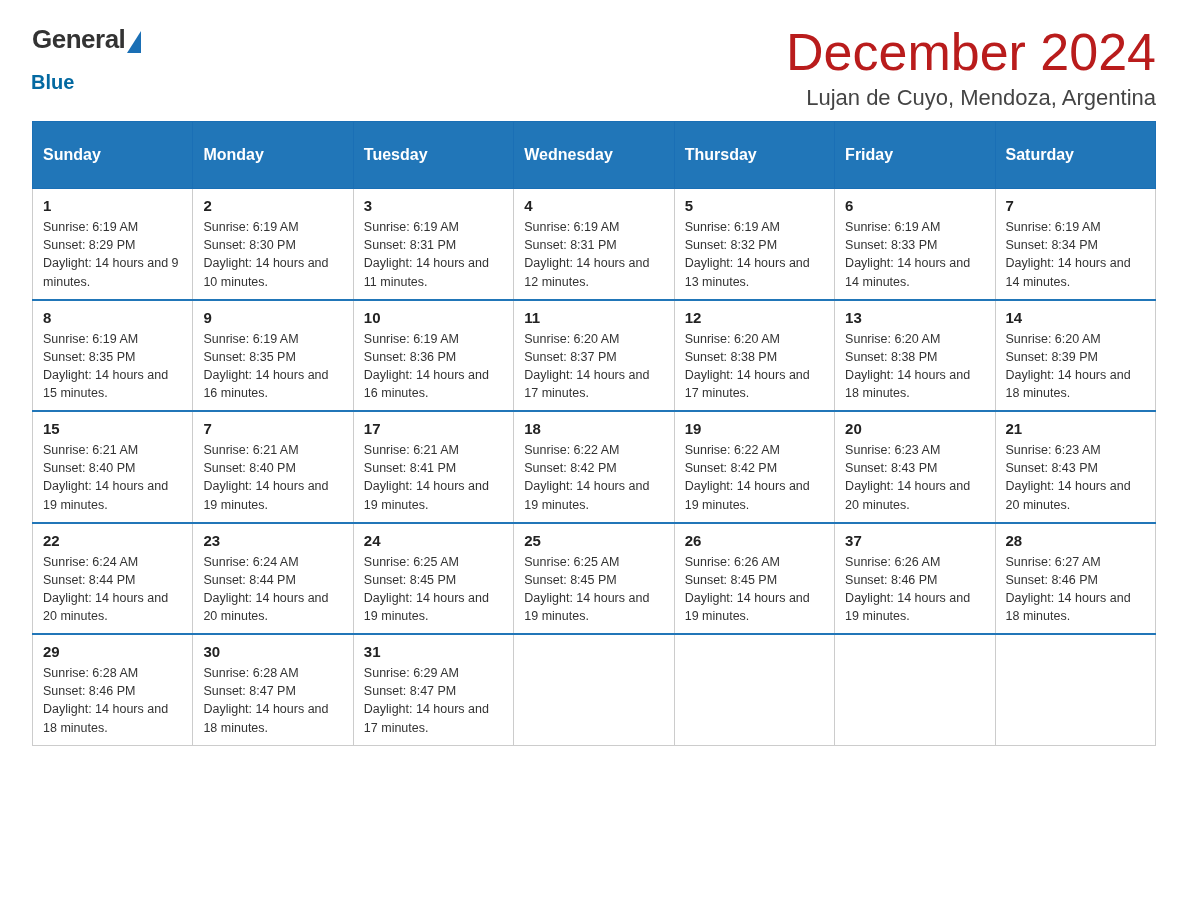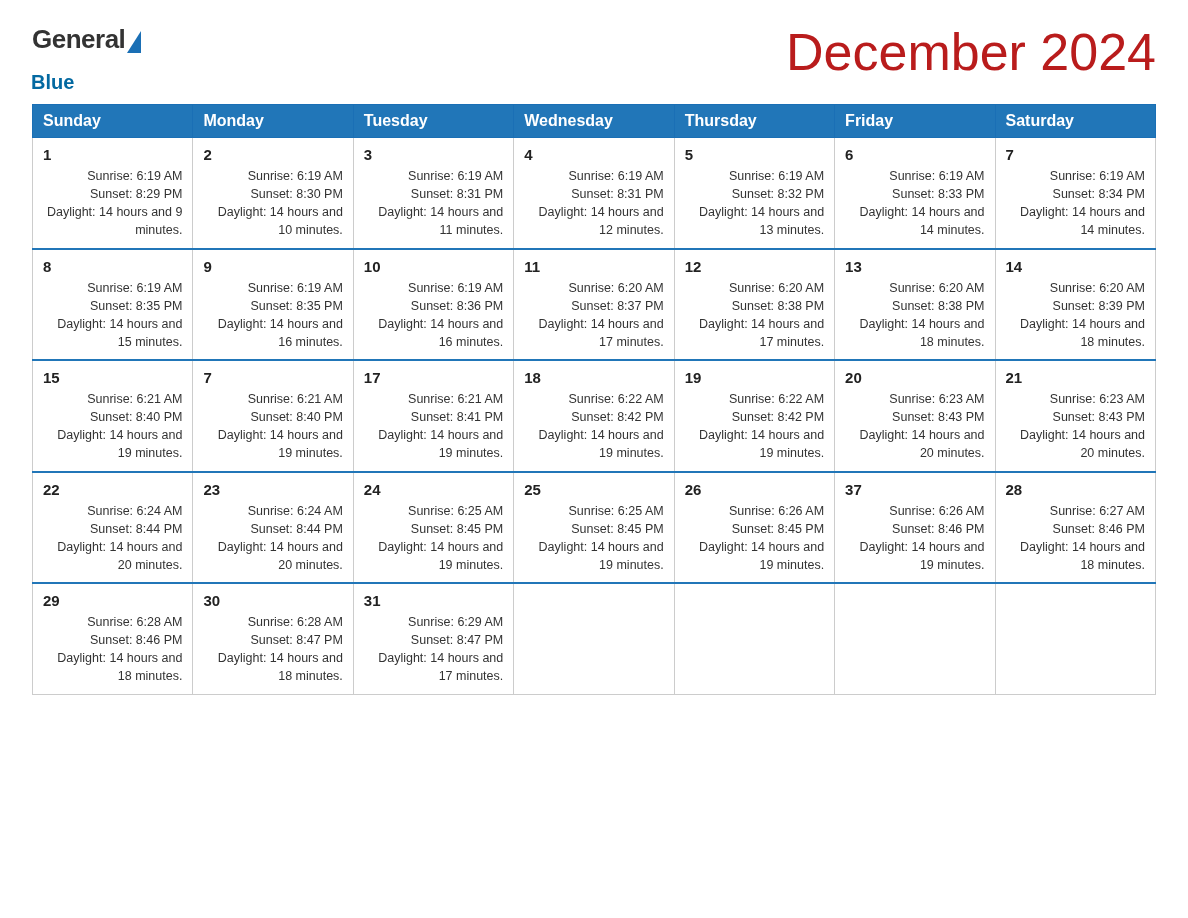--- a/index.html
+++ b/index.html
@@ -65,21 +65,21 @@
     .calendar {
       width: 100%;
       border-collapse: collapse;
       margin-top: 10px;
     }
     .calendar th {
       background: #2176b8;
       color: #fff;
       font-size: 16px;
       font-weight: 600;
-      padding: 7px 10px;
+      padding: 24px 10px;
       text-align: left;
       border: 1px solid #1a6fb5;
     }
     .calendar td {
       vertical-align: top;
       padding: 8px 10px;
       border: 1px solid #ccc;
       font-size: 13px;
       color: #333;
       width: 14.28%;
@@ -91,39 +91,39 @@
     .day-number {
       font-size: 15px;
       font-weight: 600;
       margin-bottom: 4px;
       color: #222;
     }
     .day-info {
       font-size: 12.5px;
       color: #333;
       line-height: 1.45;
-      text-align: right;
     }
     .row-divider td {
       border-top: 2px solid #2176b8;
     }
   </style>
 </head>
 <body>
 
 <div class="header-row">
   <div class="logo">
     <div class="logo-top">
       <span class="logo-general">General</span>
       <div class="logo-triangle"></div>
     </div>
     <span class="logo-blue">Blue</span>
   </div>
   <div class="title-block">
     <div class="main-title">December 2024</div>
+    <div class="subtitle">Lujan de Cuyo, Mendoza, Argentina</div>
   </div>
 </div>
 
 <table class="calendar">
   <thead>
     <tr>
     <th>Sunday</th>
         <th>Monday</th>
         <th>Tuesday</th>
         <th>Wednesday</th>

